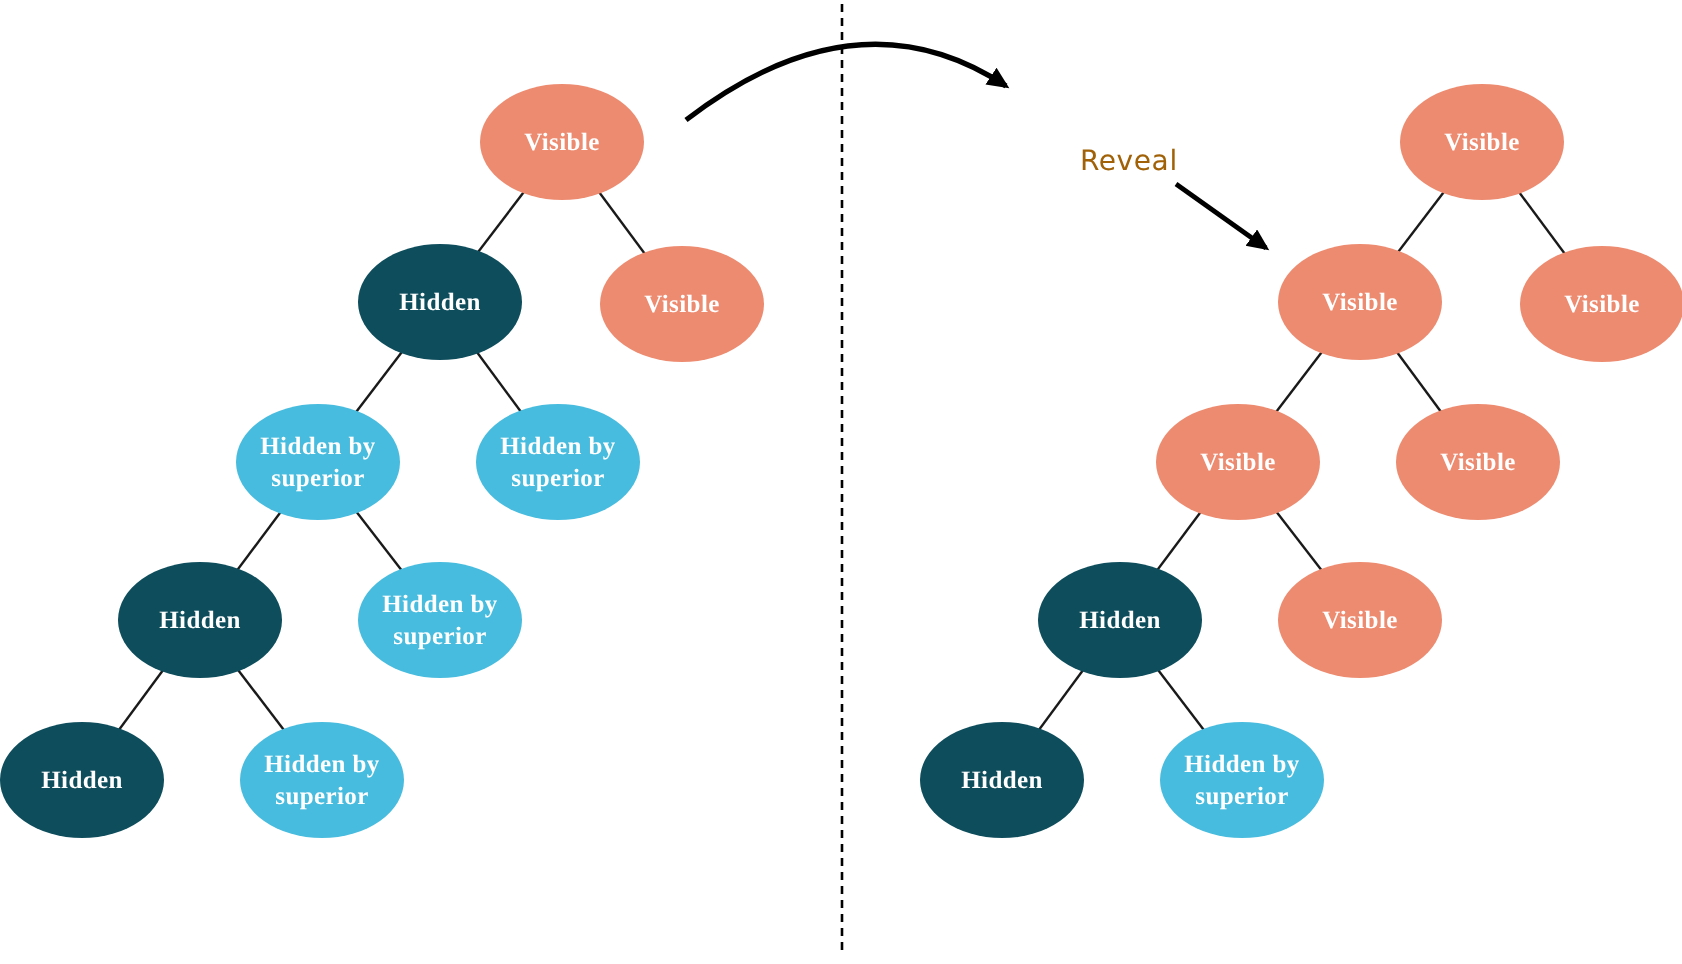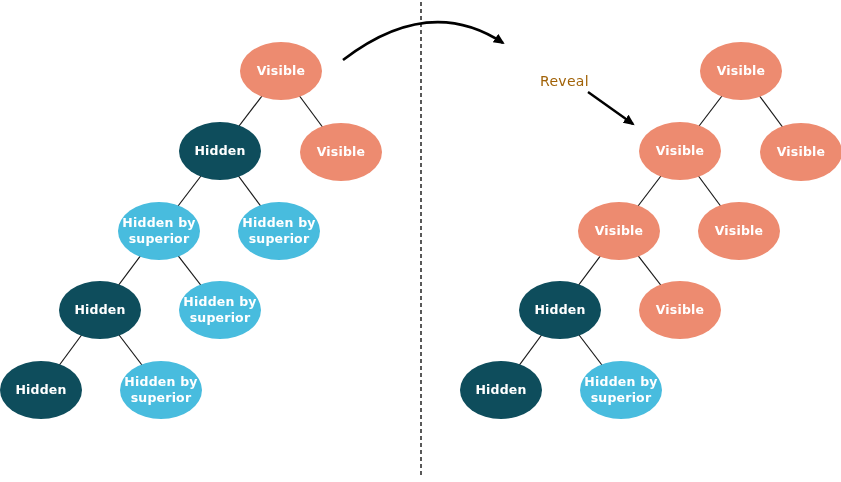--- a/index.html
+++ b/index.html
@@ -49,20 +49,21 @@
     align-items: center;
     justify-content: center;
     text-align: center;
     color: #ffffff;
     font-size: 12.5px;
     font-weight: 600;
     letter-spacing: 0.2px;
     line-height: 1.28;
     padding: 0 3px;
     box-sizing: border-box;
+    font-family: Liberation Serif, serif;
   }
   .reveal-label {
     position: absolute;
     left: 540px;
     top: 73px;
     font-size: 14px;
     font-weight: 500;
     color: #a16207;
     letter-spacing: 0.3px;
   }

